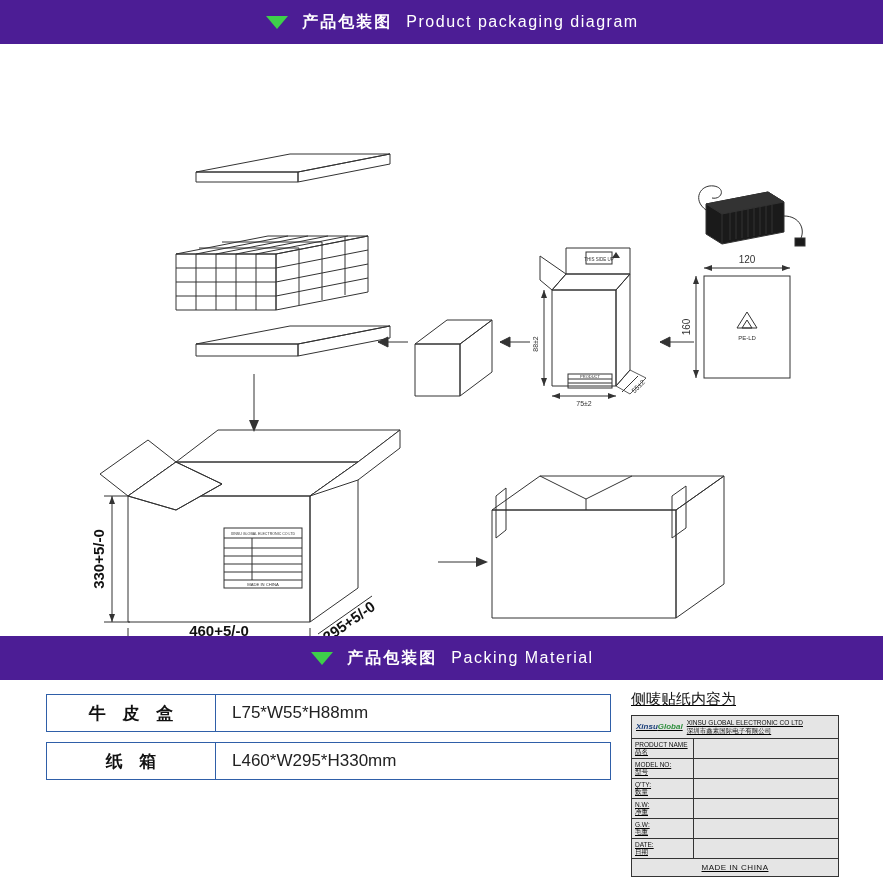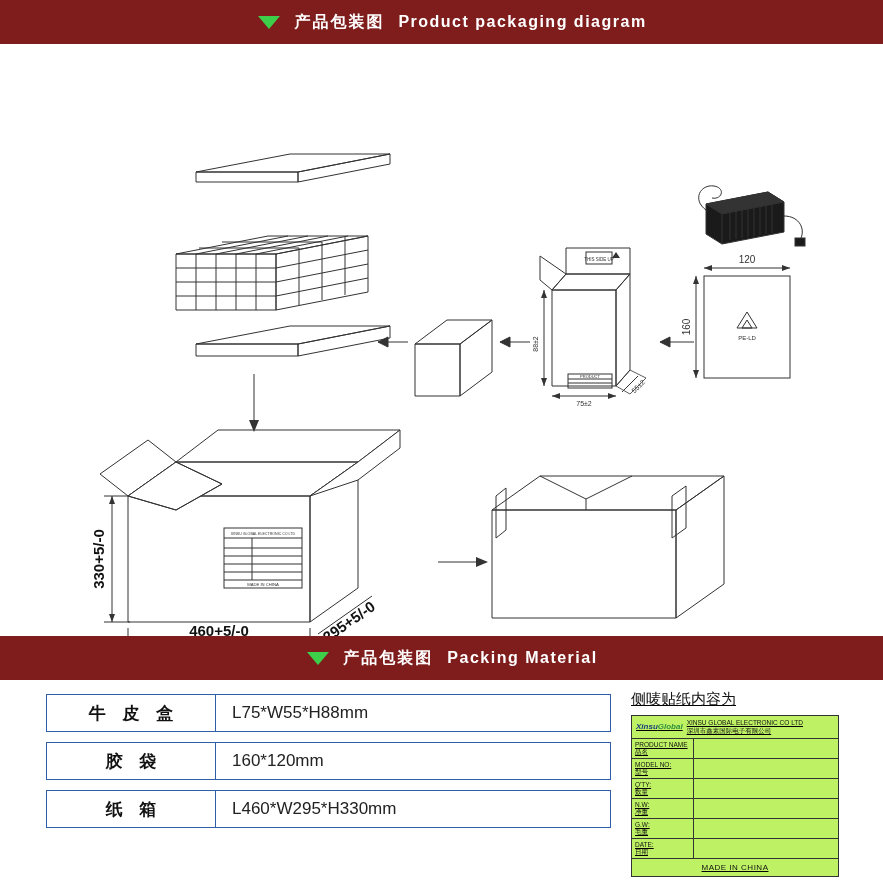--- a/index.html
+++ b/index.html
@@ -6,21 +6,21 @@
   body{
     width:883px;height:883px;
     background:#ffffff;
     font-family:"Liberation Sans", sans-serif;
     position:relative;
     overflow:hidden;
   }
 
   
   .bar{
-    background:#7f1d1d;
+    background:#4c1d95;
     color:#ffffff;
     height:44px;
     display:flex;
     align-items:center;
     justify-content:center;
     gap:14px;
     position:relative;
     padding-left:22px;
   }
   .bar .tri{
@@ -31,21 +31,21 @@
     display:inline-block;
   }
   .bar .cn{
     font-size:16px;
     letter-spacing:2px;
     font-weight:bold;
   }
   .bar .en{
     font-size:16px;
     letter-spacing:1.5px;
-    font-weight:bold;
+    font-weight:normal;
   }
 
   
   .diagram{
     position:relative;
     width:883px;
     height:592px;
     background:#ffffff;
   }
   .diagram svg{display:block;}
@@ -106,21 +106,21 @@
   .label-title{
     font-size:15px;
     color:#111;
     margin-bottom:6px;
     font-weight:normal;
   }
   .label-box{
     border:1px solid #333;
     width:208px;
     box-sizing:border-box;
-    background:#bef264;
+    background:#e5e5e5;
   }
   .lb-head{
     display:flex;
     align-items:center;
     border-bottom:1px solid #333;
     padding:3px 4px 3px 4px;
     gap:4px;
   }
   .lb-logo{
     font-size:8px;
@@ -369,24 +369,20 @@
 <div class="gray-strip" style="top:681px;"></div>
 
 <div class="bottom">
 
   <div class="spec-list">
     <div class="spec-row">
       <div class="spec-label">牛 皮 盒</div>
       <div class="spec-value">L75*W55*H88mm</div>
     </div>
     <div class="spec-row">
-      <div class="spec-label">胶    袋</div>
-      <div class="spec-value">160*120mm</div>
-    </div>
-    <div class="spec-row">
       <div class="spec-label">纸    箱</div>
       <div class="spec-value">L460*W295*H330mm</div>
     </div>
   </div>
 
   <div class="label-card">
     <div class="label-title">侧唛贴纸内容为</div>
     <div class="label-box">
       <div class="lb-head">
         <div class="lb-logo">

